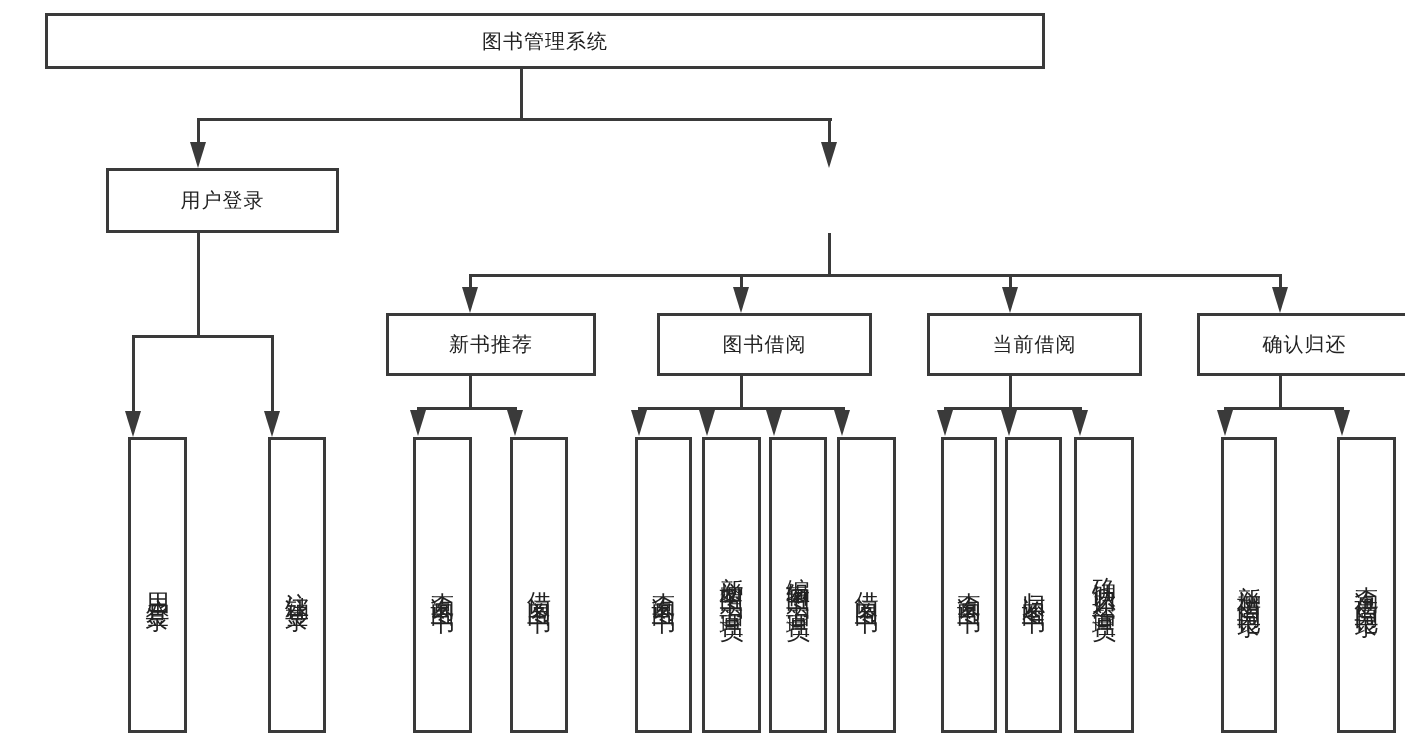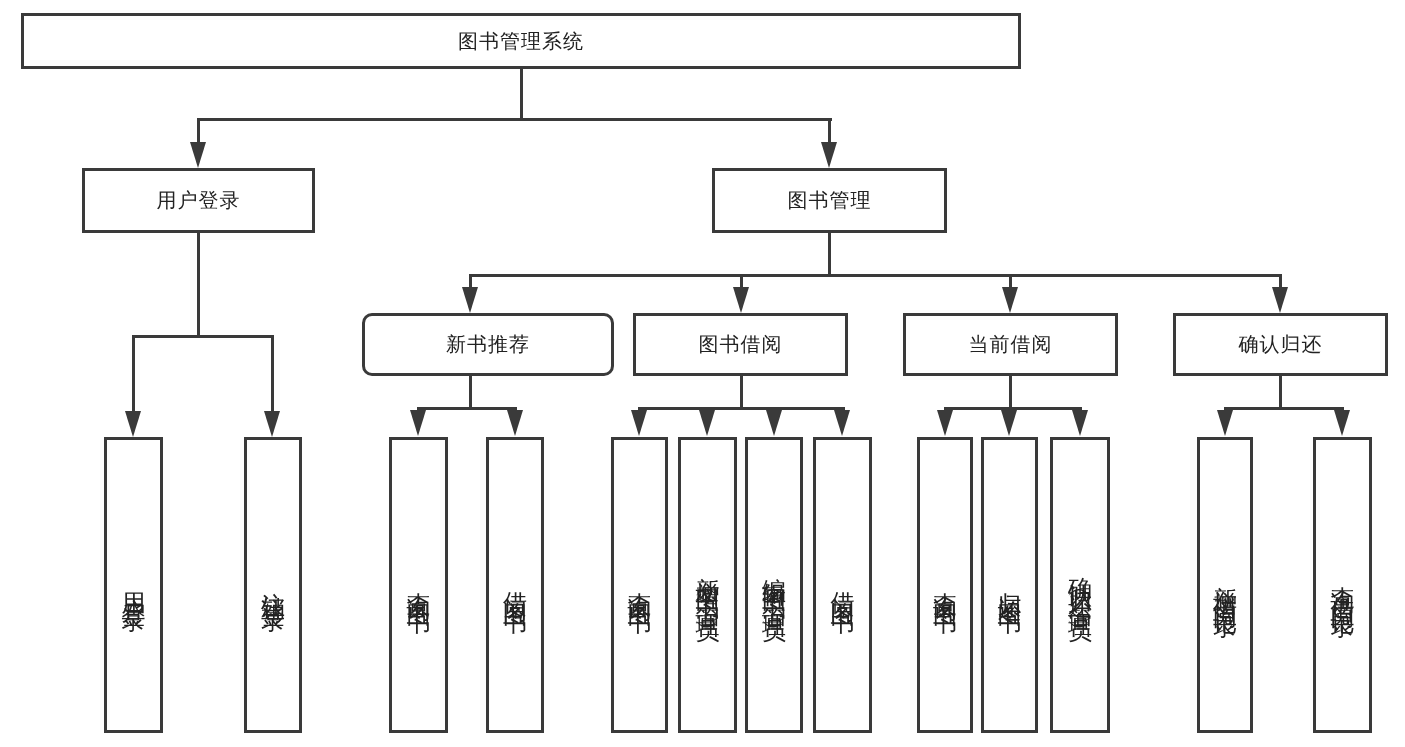--- a/index.html
+++ b/index.html
@@ -5,21 +5,21 @@
 <style>
   :root{
     --line:#3a3a3a; --text:#222222; --background:#ffffff; --watermark:#b5b8bc;
   }
   html,body{margin:0;padding:0;background:var(--background);}
   body{font-family:"DejaVu Sans","Liberation Sans",sans-serif;}
   .stage{position:relative;width:1405px;height:747px;background:var(--background);overflow:hidden;}
   .box{
     position:absolute;box-sizing:border-box;border:3px solid var(--line);
     background:#fff;color:var(--text);display:flex;align-items:center;justify-content:center;
-    font-size:20px;letter-spacing:1px;white-space:nowrap;
+    font-size:20px;letter-spacing:1px;white-space:nowrap;margin-left:24px;
   }
   .vbox{
     writing-mode:vertical-rl;text-orientation:mixed;
     font-size:24px;letter-spacing:6px;line-height:1;white-space:normal;
   }
   .line{position:absolute;background:var(--line);}
   .arrow{
     position:absolute;width:0;height:0;
     border-left:8px solid transparent;border-right:8px solid transparent;
     border-top:26px solid var(--line);
@@ -37,41 +37,40 @@
   <div class="box" style="left:21px;top:13px;width:1000px;height:56px;">图书管理系统</div>
 
   <div class="line" style="left:520px;top:69px;width:3px;height:50px;"></div>
   <div class="line" style="left:197px;top:118px;width:635px;height:3px;"></div>
   <div class="line" style="left:197px;top:118px;width:3px;height:26px;"></div>
   <div class="arrow" style="left:190px;top:142px;"></div>
   <div class="line" style="left:828px;top:118px;width:3px;height:26px;"></div>
   <div class="arrow" style="left:821px;top:142px;"></div>
 
   <div class="box" style="left:82px;top:168px;width:233px;height:65px;">用户登录</div>
-  <div class="box" style="left:712px;top:168px;width:235px;height:65px;">图书管理</div>
 
   <div class="line" style="left:197px;top:233px;width:3px;height:104px;"></div>
   <div class="line" style="left:132px;top:335px;width:142px;height:3px;"></div>
   <div class="line" style="left:132px;top:335px;width:3px;height:78px;"></div>
   <div class="arrow" style="left:125px;top:411px;"></div>
   <div class="line" style="left:271px;top:335px;width:3px;height:78px;"></div>
   <div class="arrow" style="left:264px;top:411px;"></div>
 
   <div class="line" style="left:828px;top:233px;width:3px;height:44px;"></div>
   <div class="line" style="left:469px;top:274px;width:813px;height:3px;"></div>
   <div class="line" style="left:469px;top:274px;width:3px;height:15px;"></div>
   <div class="arrow" style="left:462px;top:287px;"></div>
   <div class="line" style="left:740px;top:274px;width:3px;height:15px;"></div>
   <div class="arrow" style="left:733px;top:287px;"></div>
   <div class="line" style="left:1009px;top:274px;width:3px;height:15px;"></div>
   <div class="arrow" style="left:1002px;top:287px;"></div>
   <div class="line" style="left:1279px;top:274px;width:3px;height:15px;"></div>
   <div class="arrow" style="left:1272px;top:287px;"></div>
 
-  <div class="box" style="left:362px;top:313px;width:252px;height:63px;border-radius:10px;">新书推荐</div>
+  <div class="box" style="left:362px;top:313px;width:210px;height:63px;">新书推荐</div>
   <div class="box" style="left:903px;top:313px;width:215px;height:63px;">当前借阅</div>
   <div class="box" style="left:633px;top:313px;width:215px;height:63px;">图书借阅</div>
   <div class="box" style="left:1173px;top:313px;width:215px;height:63px;">确认归还</div>
 
   <div class="line" style="left:469px;top:376px;width:3px;height:32px;"></div>
   <div class="line" style="left:417px;top:407px;width:100px;height:3px;"></div>
   <div class="arrow" style="left:410px;top:410px;"></div>
   <div class="arrow" style="left:507px;top:410px;"></div>
 
   <div class="line" style="left:740px;top:376px;width:3px;height:32px;"></div>

